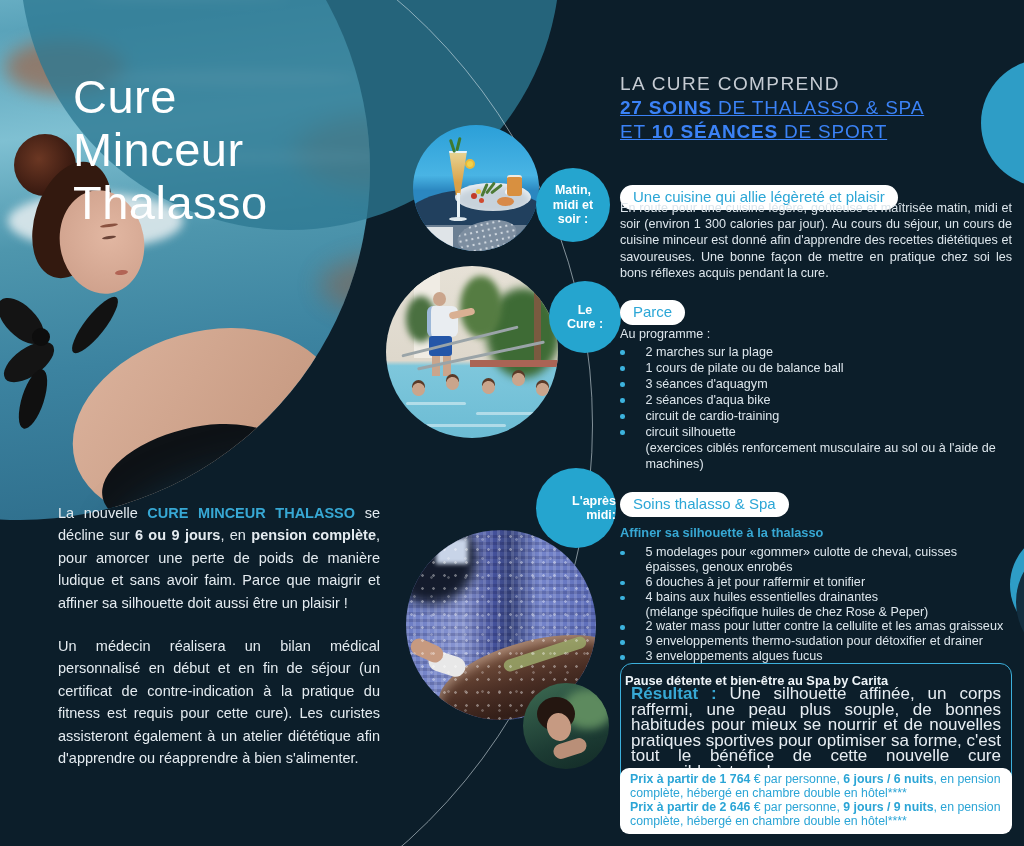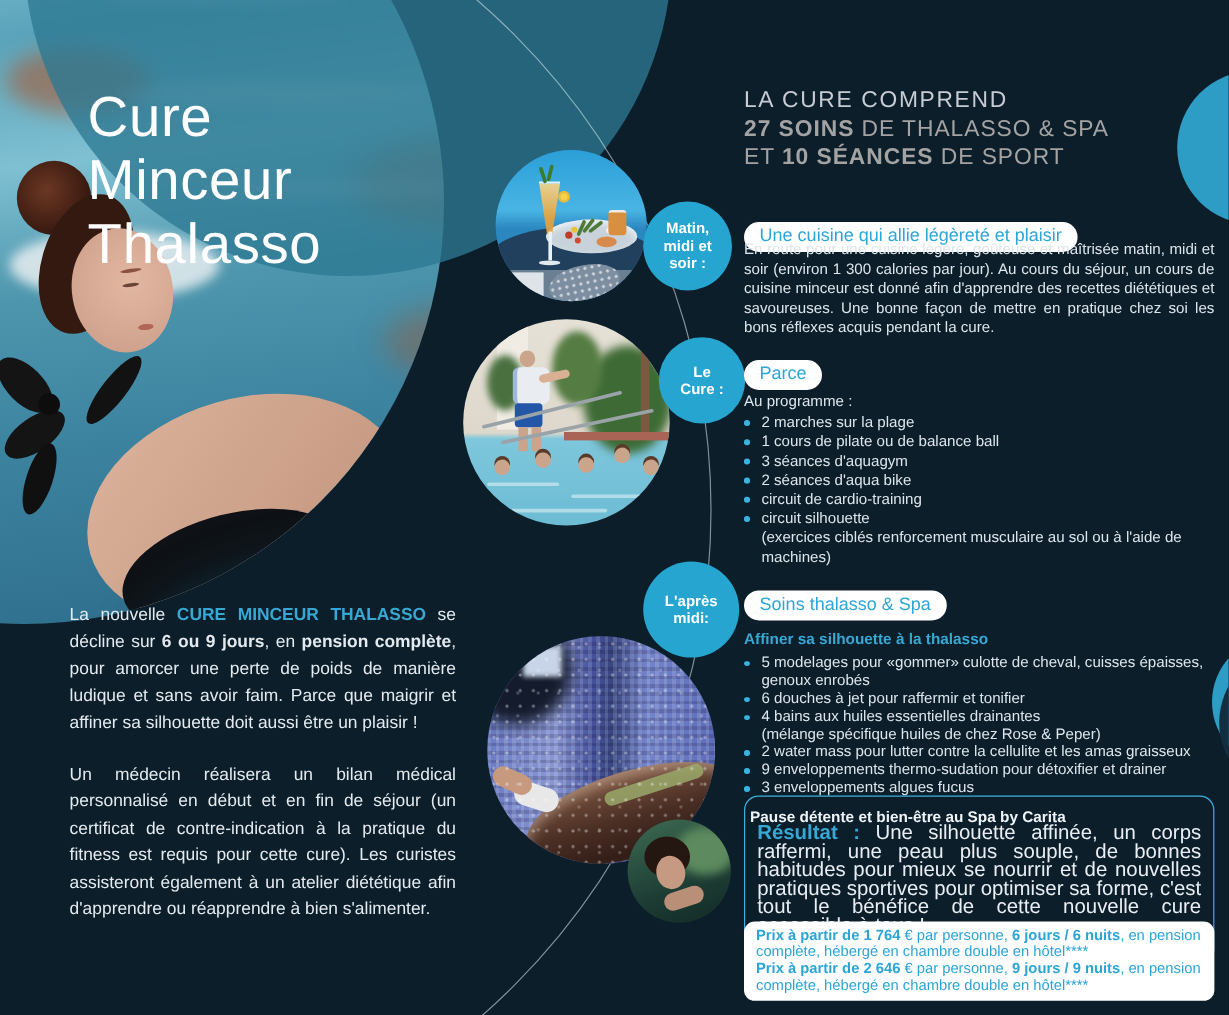--- a/index.html
+++ b/index.html
@@ -107,42 +107,42 @@
   #photo-spa .rock{position:absolute;left:40px;top:6px;width:50px;height:40px;border-radius:50%;background:#5d8a5e;filter:blur(4px);}
   #photo-spa .hairw{position:absolute;left:14px;top:14px;width:38px;height:34px;border-radius:50%;background:#241610;}
   #photo-spa .facew{position:absolute;left:24px;top:30px;width:24px;height:28px;border-radius:50%;background:#c69a82;transform:rotate(-12deg);}
   #photo-spa .armw{position:absolute;left:30px;top:58px;width:34px;height:15px;border-radius:8px;background:#b98f78;transform:rotate(-18deg);}
 
   
   .badge{position:absolute;border-radius:50%;background:#25a5cf;color:#fff;display:flex;flex-direction:column;
     align-items:center;justify-content:center;text-align:center;font-weight:bold;font-size:12.5px;line-height:14.5px;}
   #badge-1{left:536px;top:168px;width:74px;height:74px;}
   #badge-2{left:549px;top:281px;width:72px;height:72px;}
-  #badge-3{left:536px;top:468px;width:80px;height:80px;}
+  #badge-3{left:536px;top:468px;width:80px;height:80px;align-items:flex-end;}
 
   
   #hero-title{left:73px;top:70px;color:#fff;font-size:47px;line-height:53px;font-weight:300;letter-spacing:.5px;}
   #intro{left:58px;top:502px;width:322px;color:#e4ebf0;font-size:14.5px;line-height:22.4px;text-align:justify;}
   #intro p{margin:0;}
   #intro p + p{margin-top:21px;}
 
   
   .rc{left:620px;width:392px;color:#dde6ec;}
   #cure-head{top:72px;}
   #cure-head .l1{color:#c6ccd3;font-size:19px;letter-spacing:1.4px;line-height:24px;}
-  #cure-head .l2{color:#a3a3a3;font-size:19px;letter-spacing:.8px;line-height:24px;}
+  #cure-head .l2{color:#3b82f6;font-size:19px;letter-spacing:.8px;line-height:24px;text-decoration:underline;}
   .pill{display:inline-block;background:#fff;color:#2ba6d6;border-radius:14px;padding:3px 13px 4px;font-size:15px;line-height:18px;}
   #pill-cuisine{top:185px;}
   #body-cuisine{top:200px;font-size:12.6px;line-height:16.2px;text-align:justify;}
   #pill-sport{top:300px;}
   #sport-block{top:325px;font-size:12.6px;line-height:16px;}
   #sport-block .jp{margin:0;text-align:justify;}
   .lead{margin-top:1px;}
   ul.blist{list-style:none;margin:2px 0 0;padding:0;}
-  ul.blist li{display:flex;gap:10px;}
+  ul.blist li{display:flex;gap:21px;}
   ul.blist .dot{flex:0 0 auto;width:4.5px;height:4.5px;border-radius:50%;background:#3cb3de;margin-top:6px;}
   ul.blist .sub{display:block;}
   #soins-block{top:492px;font-size:12.6px;line-height:14.9px;}
   .subhead{color:#37a8d4;font-weight:bold;font-size:12.8px;margin-top:9px;}
   .subhead.white{color:#eef4f8;margin-top:10px;padding-left:5px;}
   #soins-block ul.blist{margin-top:4px;}
   #result-box{top:663px;border:1.6px solid #3cb0dc;border-radius:12px;box-sizing:border-box;
     padding:22px 10px;font-size:17px;line-height:15.6px;text-align:justify;color:#e8eef3;}
   #price-box{top:768px;background:#fff;border-radius:9px;box-sizing:border-box;
     padding:5px 10px 6px;color:#2ba5d6;font-size:12.3px;line-height:13.6px;}

